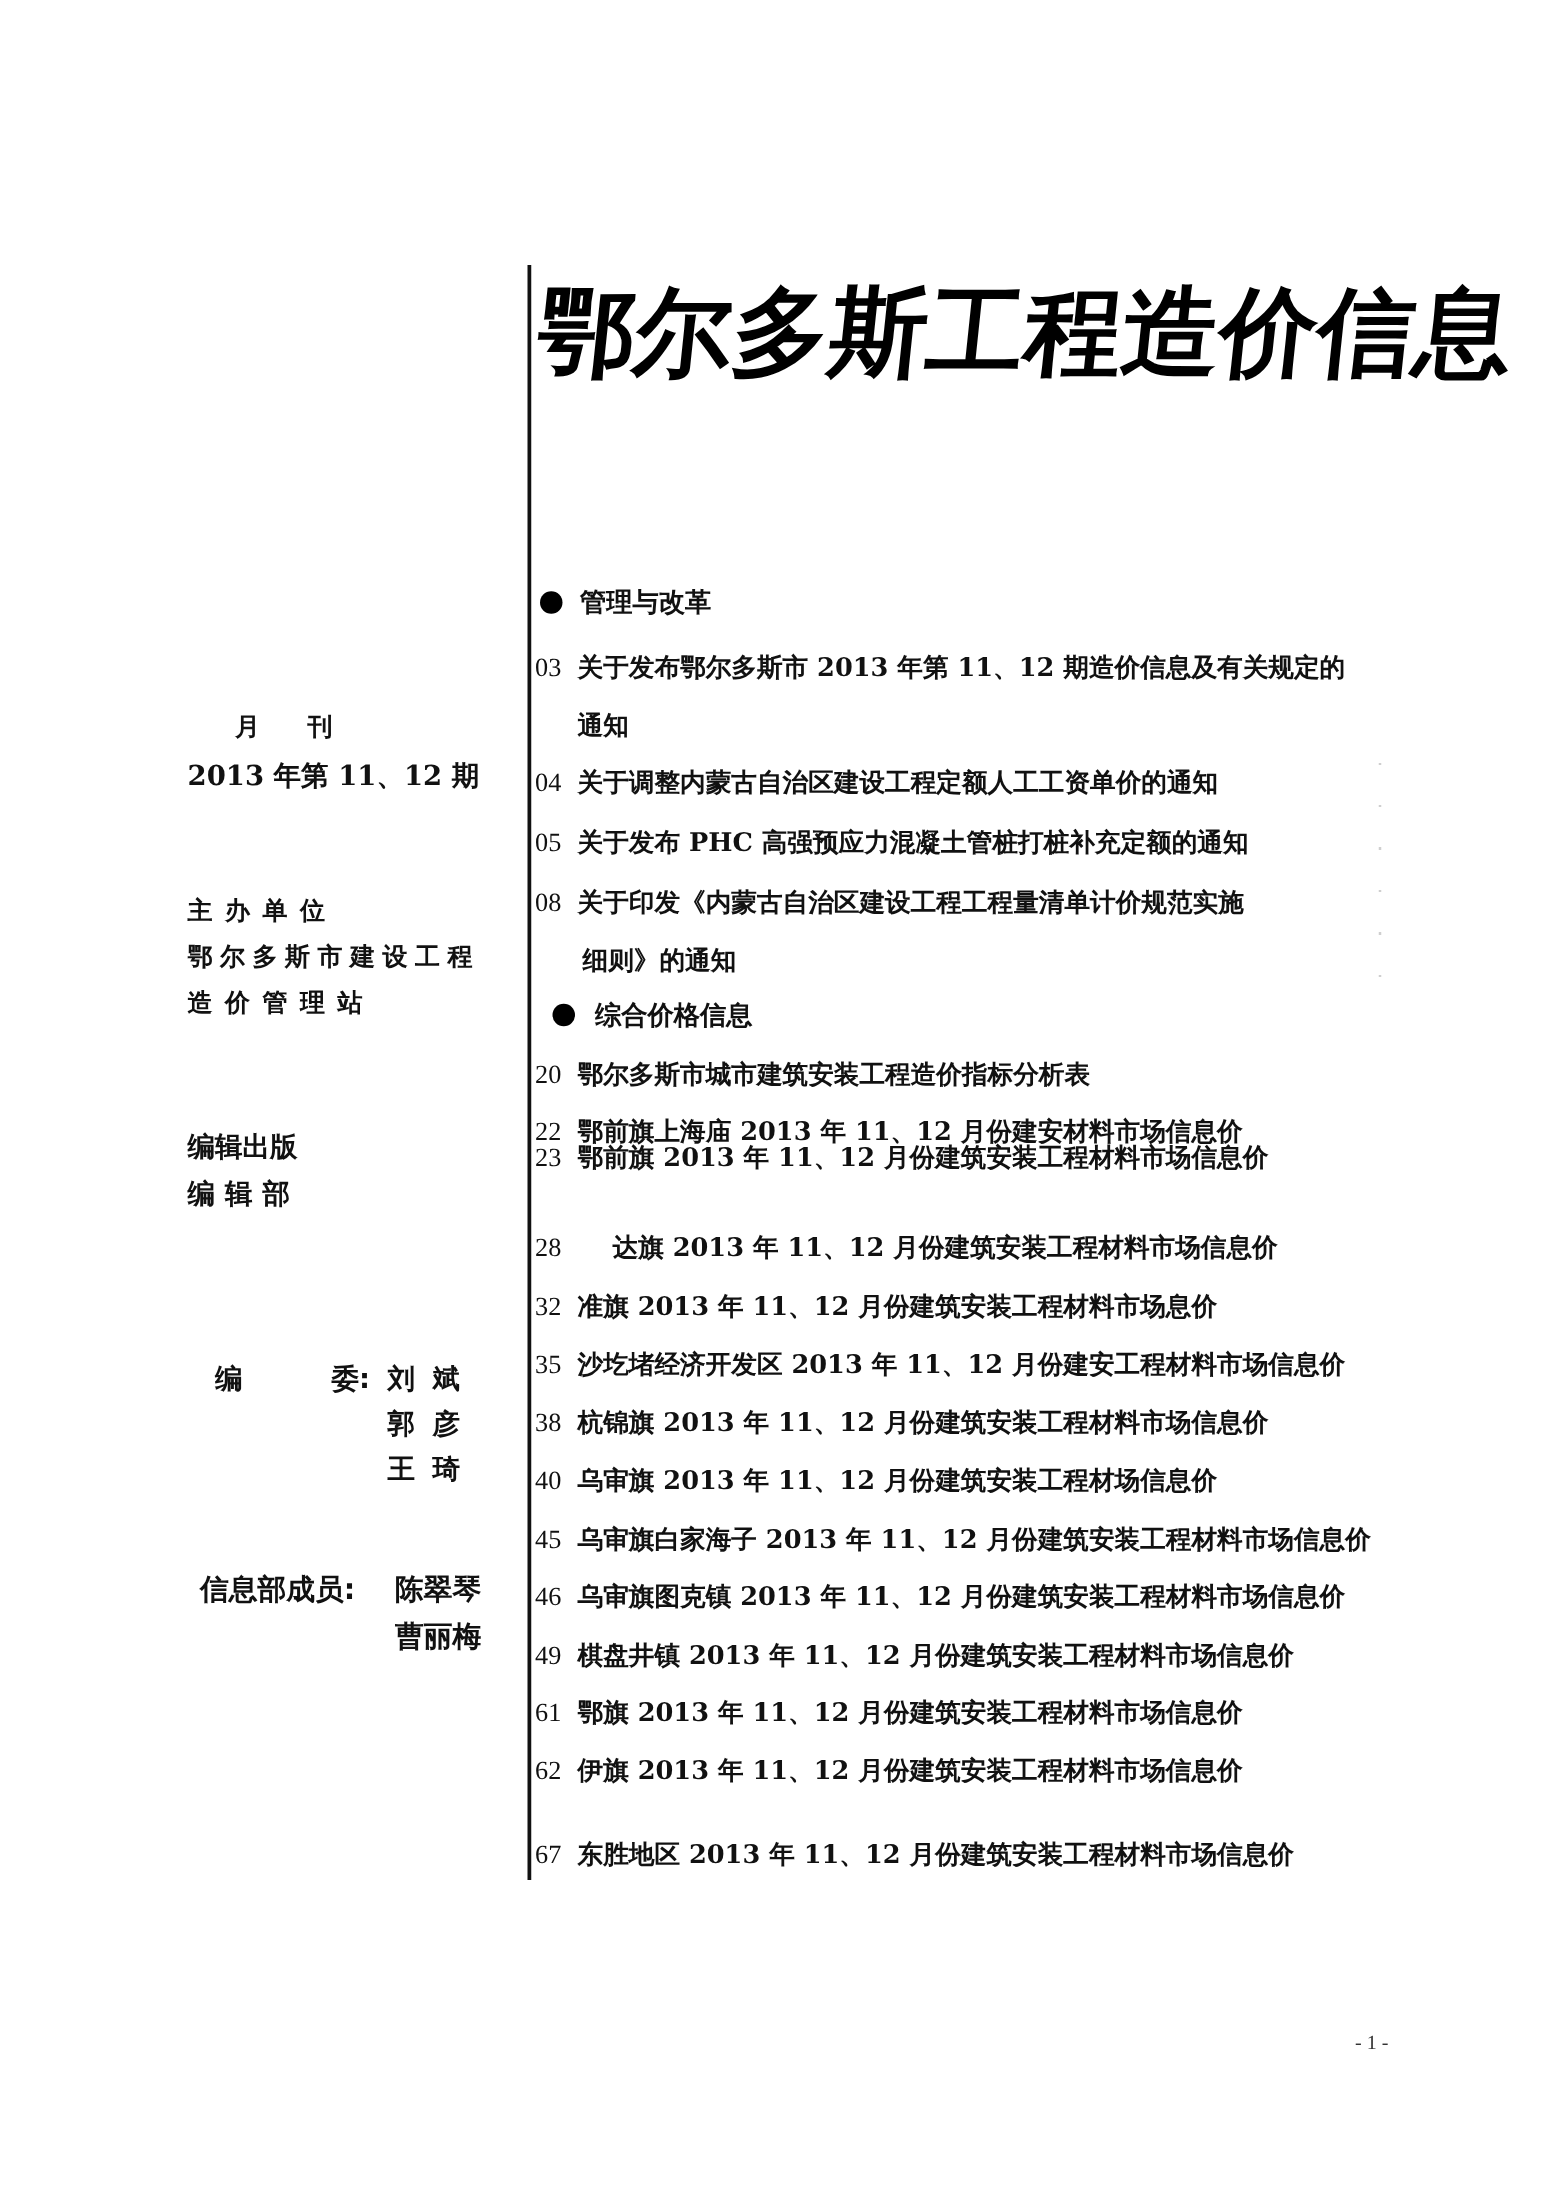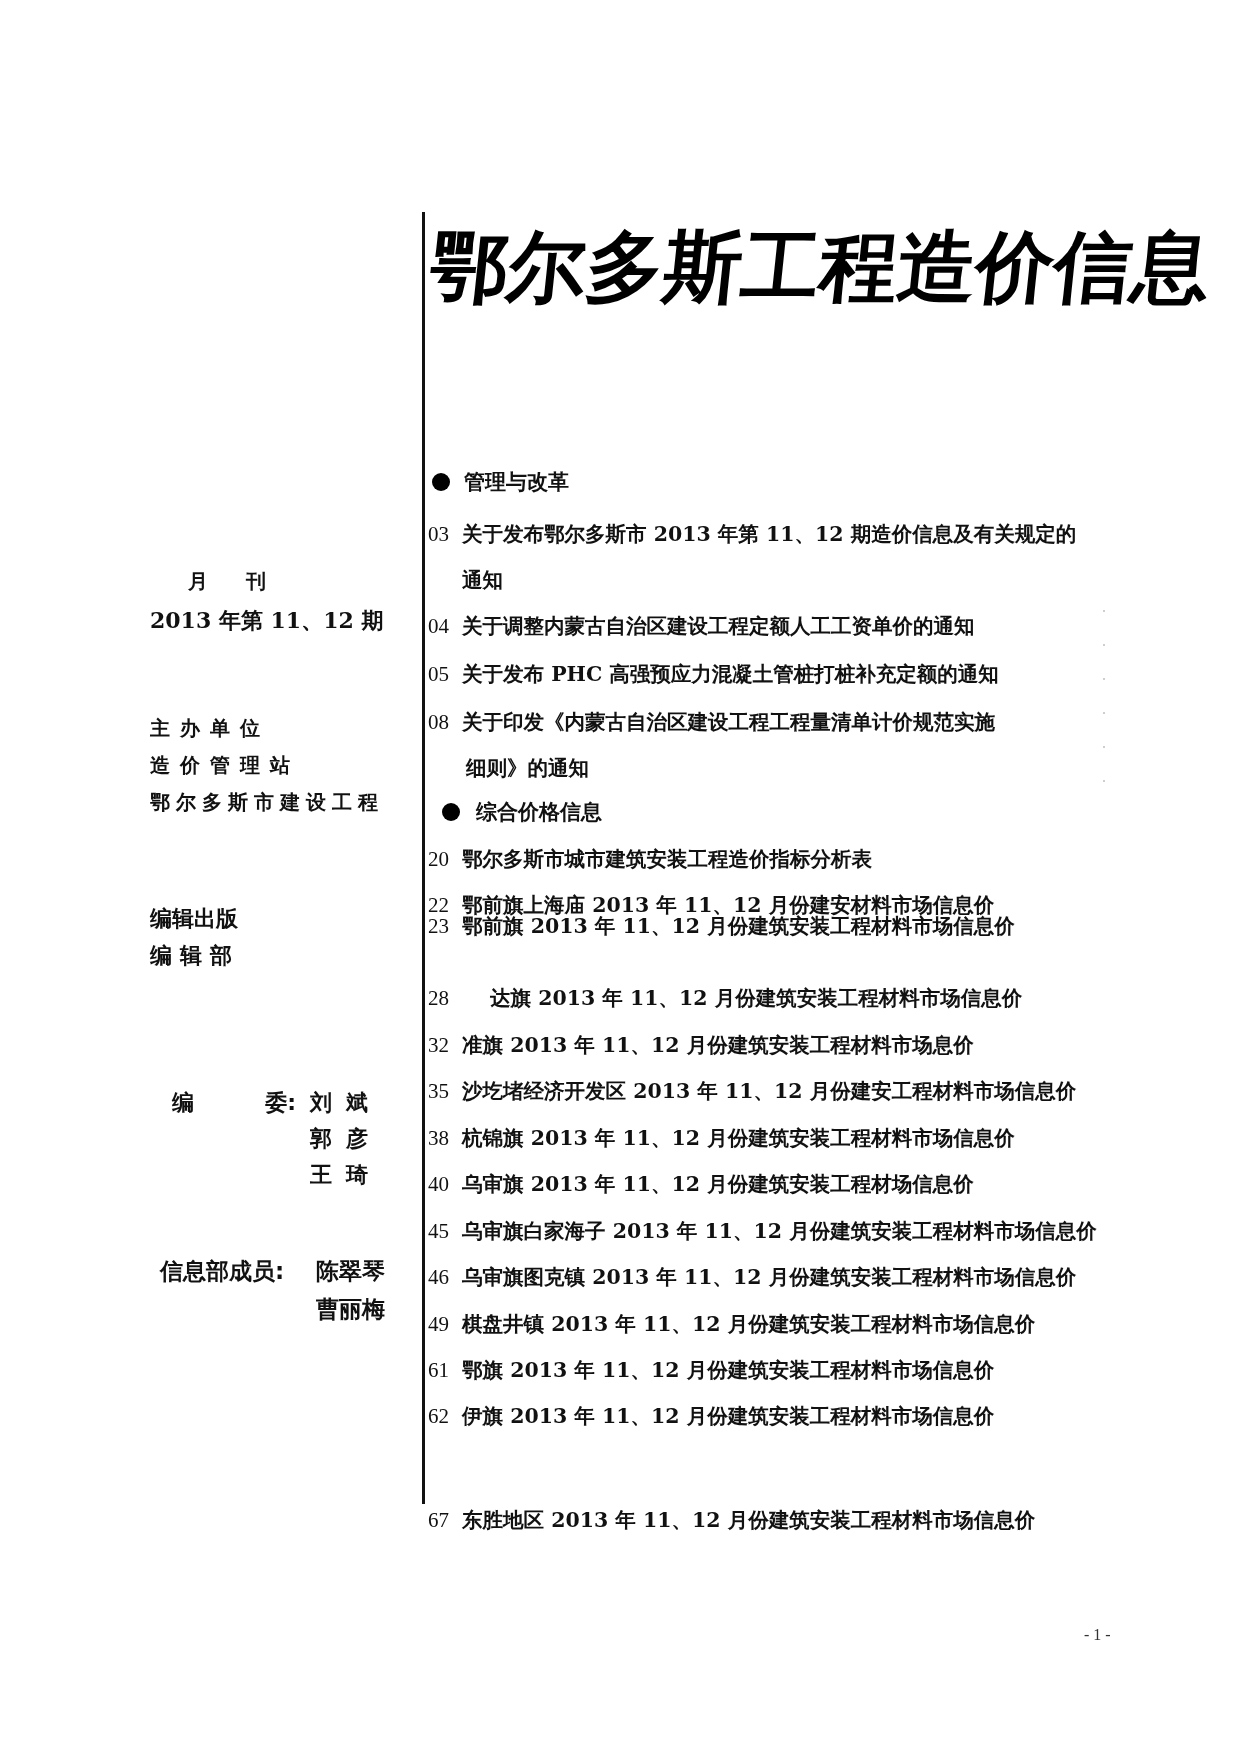--- a/index.html
+++ b/index.html
@@ -64,22 +64,22 @@
   <span>价</span>
   <span>信</span>
   <span>息</span>
 </div>
 
 <div class="left l-freq" style="position:absolute;">月刊</div>
 <div class="left l-issue" style="position:absolute;">2013 年第 11、12 期</div>
 
 <div class="left l-sponsor" style="position:absolute;">
   <div>主办单位</div>
+  <div style="letter-spacing:6px;">鄂尔多斯市建设工程</div>
   <div>造价管理站</div>
-  <div style="letter-spacing:6px;">鄂尔多斯市建设工程</div>
 </div>
 
 <div class="left l-editpub" style="position:absolute;">
   <div>编辑出版</div>
   <div class="spaced">编辑部</div>
 </div>
 
 <div class="l-committee">
   <div class="row">
     <div class="lbl">
@@ -186,21 +186,21 @@
     <span class="ttl">棋盘井镇 2013 年 11、12 月份建筑安装工程材料市场信息价</span>
   </div>
   <div class="toc-row" style="top:1356px;">
     <span class="pg">61</span>
     <span class="ttl">鄂旗 2013 年 11、12 月份建筑安装工程材料市场信息价</span>
   </div>
   <div class="toc-row" style="top:1402px;">
     <span class="pg">62</span>
     <span class="ttl">伊旗 2013 年 11、12 月份建筑安装工程材料市场信息价</span>
   </div>
-  <div class="toc-row" style="top:1506px;">
+  <div class="toc-row" style="top:1469px;">
     <span class="pg">67</span>
     <span class="ttl">东胜地区 2013 年 11、12 月份建筑安装工程材料市场信息价</span>
   </div>
 </div>
 
 <div class="specks"></div>
 
 <div class="page-num">- 1 -</div>
 
 </body></html>

